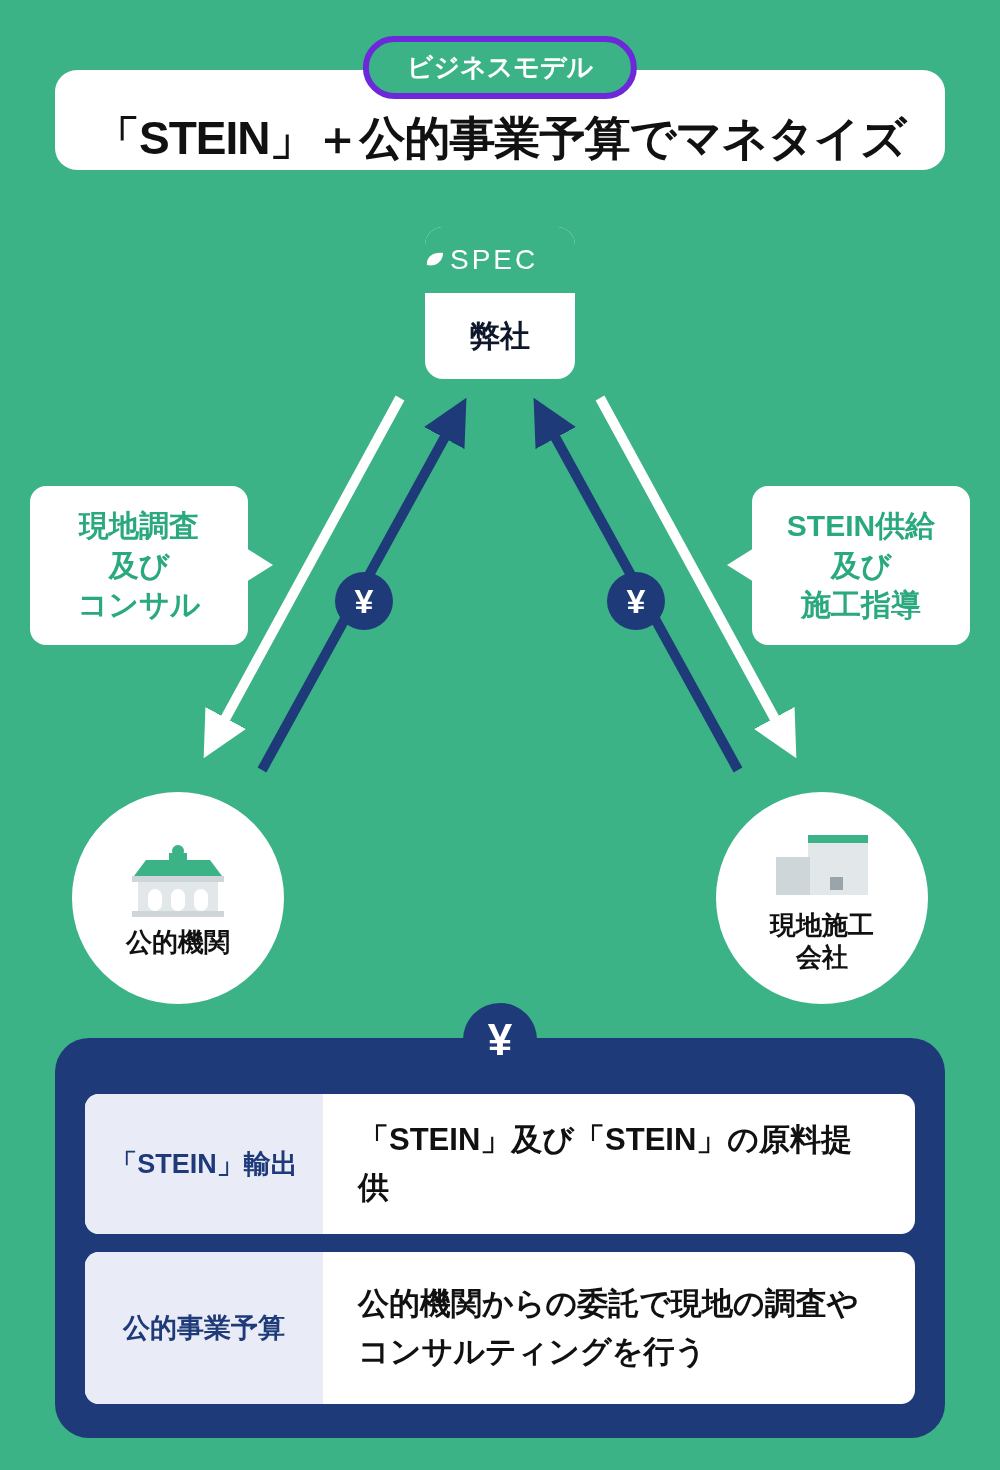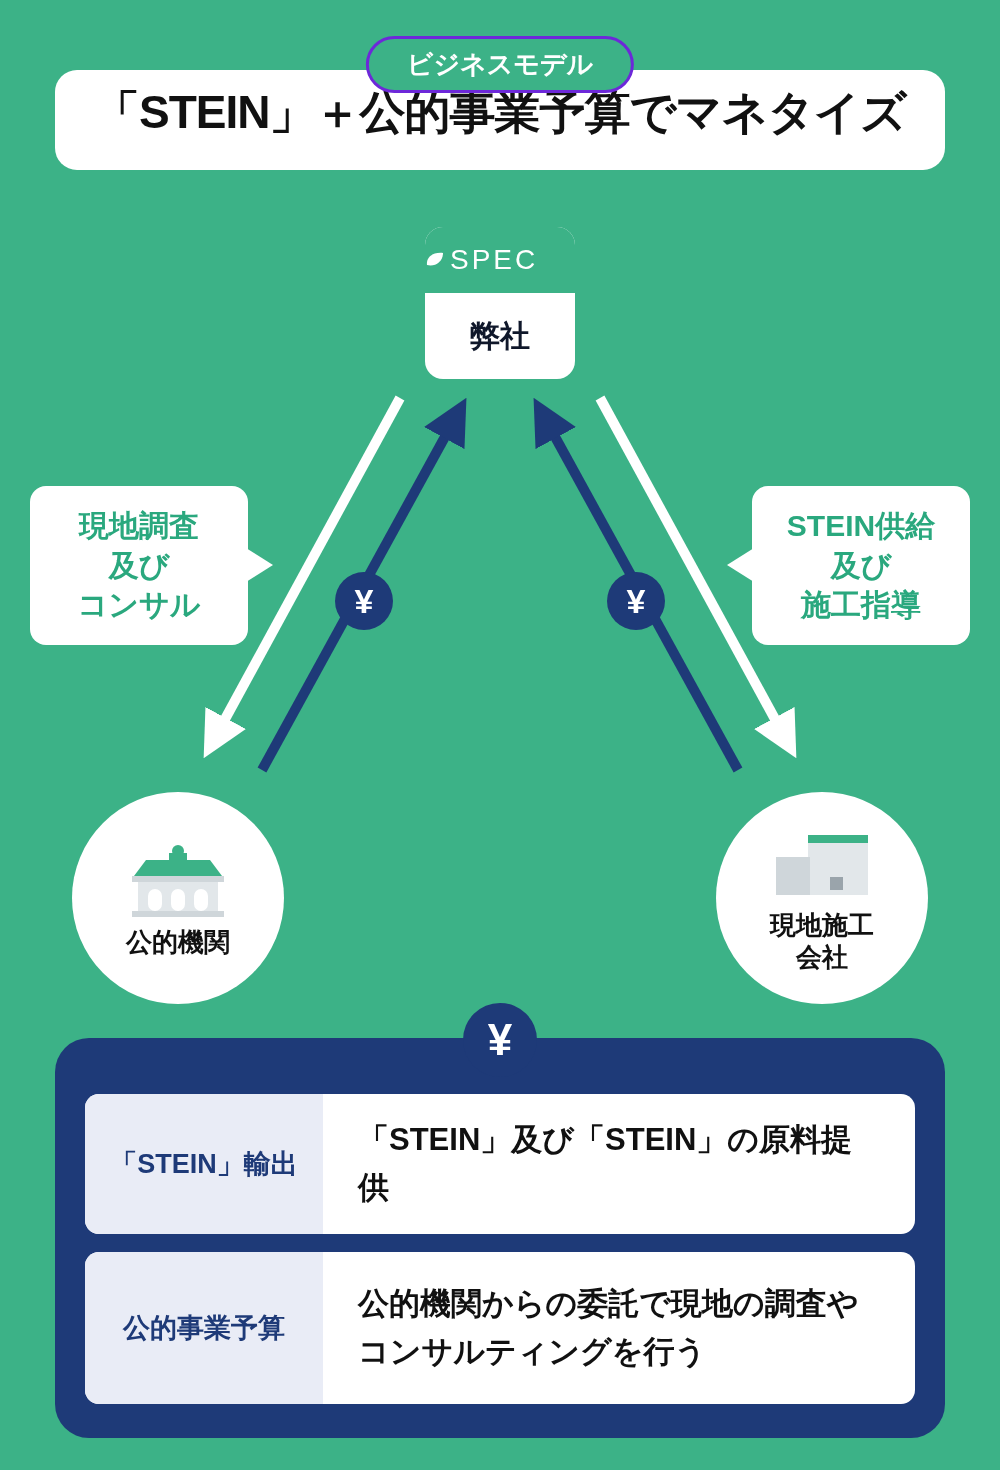--- a/index.html
+++ b/index.html
@@ -4,28 +4,28 @@
 <style>
   html,body{margin:0;padding:0;background:#ffffff;}
   .canvas{
     position:relative;width:1000px;height:1470px;overflow:hidden;
     background:#3cb287;
     font-family:"Liberation Sans", sans-serif;
   }
   
   .badge-pill{
     position:absolute;top:36px;left:50%;transform:translateX(-50%);
-    background:#3cb287;border:3px solid #6d28d9;border-radius:999px;
+    background:#3cb287;border:6px solid #6d28d9;border-radius:999px;
     color:#ffffff;font-size:26px;font-weight:700;padding:8px 38px;
     z-index:4;white-space:nowrap;
   }
   .title-card{
     position:absolute;top:70px;left:55px;right:55px;height:100px;
     background:#ffffff;border-radius:22px;z-index:3;
-    display:flex;align-items:flex-start;justify-content:center;
+    display:flex;align-items:flex-end;justify-content:center;
   }
   .title-card .title{
     font-size:46px;font-weight:900;color:#111111;letter-spacing:-1px;
     padding-top:12px;white-space:nowrap;
   }
   
   .company-card{
     position:absolute;left:425px;top:227px;width:150px;height:152px;
     background:#ffffff;border-radius:18px;overflow:hidden;z-index:3;
     display:flex;flex-direction:column;

